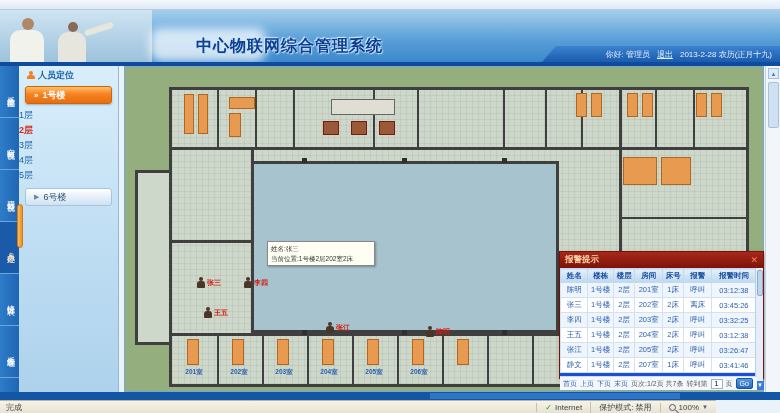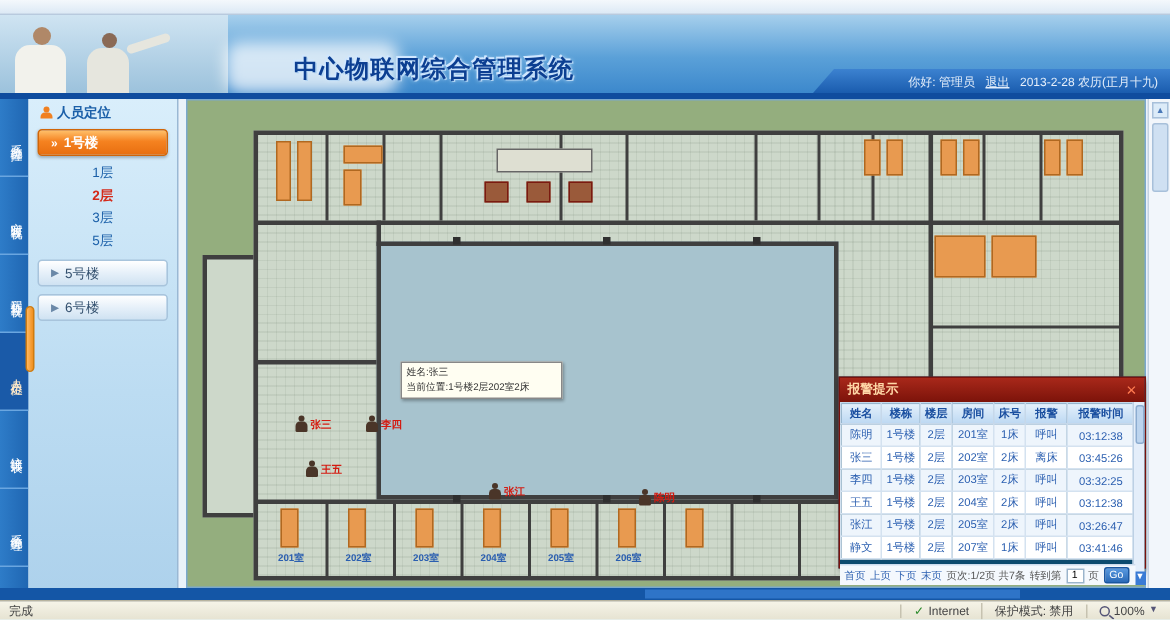--- a/index.html
+++ b/index.html
@@ -47,21 +47,21 @@
   .ppl-icon:before { content:""; position:absolute; left:2px; top:0; width:4px; height:4px;
     border-radius:50%; background:#f08020; }
   .ppl-icon:after { content:""; position:absolute; left:0; top:4px; width:8px; height:4px;
     border-radius:3px 3px 0 0; background:#f08020; }
   .btn-orange { margin:2px 6px 0 6px; height:18px; border-radius:3px;
     background:linear-gradient(#ffc06a,#f58220 45%,#e86f10); border:1px solid #d06508;
     color:#fff; font-size:9px; font-weight:bold; display:flex; align-items:center;
     gap:4px; padding-left:8px; cursor:pointer; box-shadow:0 1px 2px rgba(0,0,0,.25); }
   .btn-orange .arr { font-size:8px; color:#fff; }
   .floors { margin-top:4px; }
-  .floor-item { height:15px; text-align:center; font-size:9px; color:#1a5fa8;
+  .floor-item { height:15px; text-align:left; font-size:9px; color:#1a5fa8;
     line-height:15px; cursor:pointer; }
   .floor-item.active { color:#d42a1a; font-weight:bold; }
   .btn-bld { margin:5px 6px 0 6px; height:18px; border-radius:3px;
     background:linear-gradient(#ffffff,#e6f0f9 50%,#cfe2f2); border:1px solid #a8c4dc;
     color:#33506e; font-size:9px; display:flex; align-items:center; gap:4px;
     padding-left:8px; cursor:pointer; }
   .btn-bld .arr { font-size:7px; color:#6a88a8; }
   .grip { position:absolute; left:17px; top:204px; width:6px; height:44px;
     background:linear-gradient(90deg,#ffb860,#f09020); border:1px solid #d07c10;
     border-radius:3px; cursor:pointer; }
@@ -91,21 +91,21 @@
   .mk .body { position:absolute; left:0; top:4px; width:8px; height:7px;
     border-radius:3px 3px 1px 1px; background:#4a3528; }
   .mk .mk-label { position:absolute; left:10px; top:1px; font-size:7px; color:#d41a10; font-weight:bold; }
 
   .tooltip { position:absolute; left:142px; top:174px; width:108px; height:25px;
     background:#fffef2; border:1px solid #888; box-shadow:1px 1px 2px rgba(0,0,0,.3);
     font-size:6.5px; color:#333; padding:2px 3px; line-height:1.55; }
 
   
   .alarm { position:absolute; left:559px; top:251px; width:205px; height:128px;
-    border:1px solid #7a120c; background:#0c4a6e; box-shadow:1px 2px 4px rgba(0,0,0,.35); }
+    border:1px solid #7a120c; background:#1d4ed8; box-shadow:1px 2px 4px rgba(0,0,0,.35); }
   .alarm-title { height:16px; background:linear-gradient(#a8281a,#7c130a);
     display:flex; align-items:center; justify-content:space-between; padding:0 5px; }
   .alarm-title .t { font-size:8.5px; font-weight:bold; color:#ffd8a8; }
   .alarm-title .x { font-size:9px; font-weight:bold; color:#ff7a50; cursor:pointer; }
   .alarm-body { position:relative; height:122px; }
   table.atab { width:197px; border-collapse:collapse; table-layout:fixed; }
   table.atab th { background:linear-gradient(#e4f0fb,#bcd8f2); color:#1a4fa0; font-size:7.5px;
     font-weight:bold; height:14px; border:1px solid #c6d8ea; }
   table.atab td { color:#2b5fb0; font-size:7.5px; text-align:center; height:15px;
     border:1px solid #d4e2f0; background:#fff; }
@@ -129,21 +129,21 @@
   .page-sb { position:absolute; right:0; top:66px; width:15px; height:326px; background:#f2f6fb;
     border-left:1px solid #c4d2e2; }
   .page-sb .up { position:absolute; top:2px; left:2px; width:11px; height:11px; background:#dcebf8;
     border:1px solid #a8c0da; color:#4a78b8; font-size:6px; text-align:center; line-height:10px; cursor:pointer; }
   .page-sb .th { position:absolute; top:16px; left:2px; width:11px; height:46px; background:#cfe0f2;
     border:1px solid #a8c0da; border-radius:2px; cursor:pointer; }
 
   
   .blue-strip { position:absolute; left:0; top:392px; width:780px; height:8px; background:#1456a6; }
   .blue-strip .seg { position:absolute; left:430px; top:1px; width:250px; height:6px; background:#2e74c8; }
-  .statusbar { position:absolute; left:0; top:400px; width:780px; height:13px;
+  .statusbar { position:absolute; left:0; top:400px; width:716px; height:13px;
     background:linear-gradient(#f6f4e8,#e6e3d2); border-top:1px solid #b8b4a0;
     display:flex; align-items:center; font-size:8px; color:#444; }
   .statusbar .left { padding-left:6px; flex:1; }
   .statusbar .seg { padding:0 8px; border-left:1px solid #c6c2b0; display:flex; align-items:center; gap:3px; }
   .check-icon { color:#2a8a2a; font-size:8px; }
   .zoom-icon { display:inline-block; width:7px; height:7px; border:1px solid #557; border-radius:50%; position:relative; }
   .zoom-icon:after { content:""; position:absolute; left:5px; top:6px; width:4px; height:1px; background:#557; transform:rotate(40deg); }
 </style>
 </head>
 <body>
@@ -185,25 +185,22 @@
       <span>人员定位</span>
     </div>
     <div class="btn-orange">
       <span class="arr">»</span>
       <span>1号楼</span>
     </div>
     <div class="floors">
       <div class="floor-item">1层</div>
       <div class="floor-item active">2层</div>
       <div class="floor-item">3层</div>
+      <div class="floor-item">4层</div>
       <div class="floor-item">5层</div>
-    </div>
-    <div class="btn-bld">
-      <span class="arr">▶</span>
-      <span>5号楼</span>
     </div>
     <div class="btn-bld">
       <span class="arr">▶</span>
       <span>6号楼</span>
     </div>
   </div>
   <div class="grip"></div>
 
   <div class="map">
     <div class="annex"></div>

